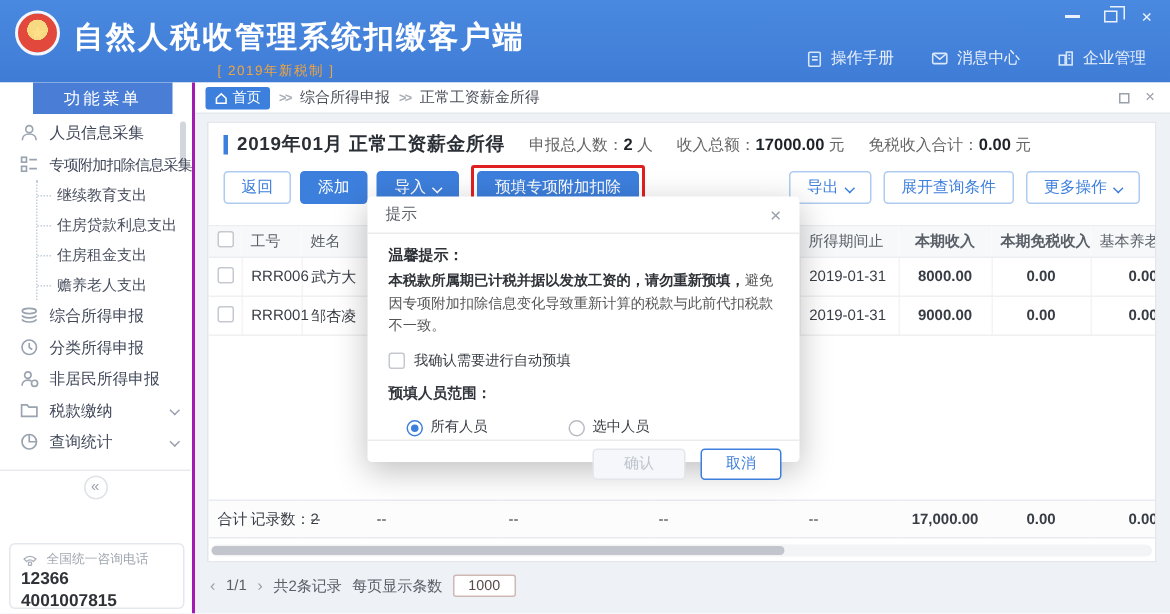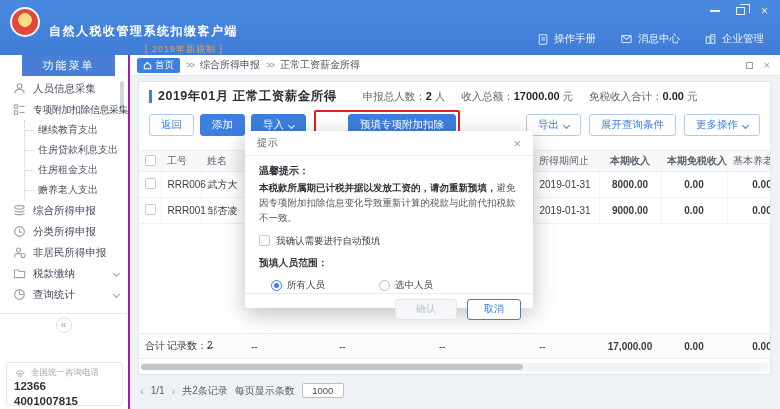--- a/index.html
+++ b/index.html
@@ -12,21 +12,21 @@
          background:linear-gradient(#4a89e0,#3f7cd6); }
   .win { position:absolute; top:6px; right:12px; display:flex; gap:16px; align-items:center; color:#eaf1fc; }
   .minico { display:inline-block; width:10px; border-top:2px solid #eaf1fc; }
   .maxico { position:relative; display:inline-block; width:9px; height:8px; border:1px solid #eaf1fc; }
   .maxico::before { content:""; position:absolute; top:-4px; left:3px; width:9px; height:8px;
                     border:1px solid #eaf1fc; border-bottom:none; border-left:none; }
   .xico { font-size:12px; line-height:10px; }
   .brand { position:absolute; left:10px; top:7px; display:flex; gap:9px; }
   .emblem { width:30px; height:30px; border-radius:50%; background:radial-gradient(circle at 50% 42%, #f6d981 0 34%, #e2493c 35% 100%);
             border:2px solid #f2f6fd; color:#ffe08a; font-size:12px; line-height:26px; text-align:center; }
-  .app-title { color:#fff; font-size:12px; font-weight:bold; letter-spacing:1.5px; margin-top:16px; }
+  .app-title { color:#fff; font-size:20px; font-weight:bold; letter-spacing:1.5px; margin-top:4px; }
   .app-sub { color:#f0a43e; font-size:9px; margin-top:3px; margin-left:96px; letter-spacing:1px; }
   .hlinks { position:absolute; right:16px; bottom:9px; display:flex; gap:24px; align-items:center;
             color:#eaf1fc; font-size:10.5px; }
   .hlink { display:flex; align-items:center; gap:5px; }
   .ic { display:inline-block; vertical-align:middle; }
   .ic svg { display:block; }
 
   
   .sb { position:absolute; left:0; top:55px; width:130px; bottom:0; background:#fff; border-right:2px solid #a21caf;padding-left:14px; }
   .sb-hd { margin:0 13px 0 8px; height:21px; background:#4a7ed6; color:#fff; font-size:11px;
@@ -62,26 +62,26 @@
   .crumb-sep { color:#a8adb5; font-size:8.5px; font-weight:bold; letter-spacing:-1px; }
   .crumb-ctrl { margin-left:auto; display:flex; gap:11px; align-items:center; padding-right:10px; color:#9aa0a8; }
   .sqico { display:inline-block; width:7px; height:7px; border:1px solid #9aa0a8; }
 
   
   .panel { position:absolute; left:138px; top:81px; width:633px; height:294px; background:#fff;
            border:1px solid #e3e6ea; display:flex; flex-direction:column; overflow:hidden; }
   .trow { display:flex; align-items:center; padding:6px 10px 0 10px; }
   .accent { width:3px; height:13px; background:#3d7fdd; margin-right:6px; }
   .ptitle { font-size:12.5px; font-weight:bold; color:#2b2f36; letter-spacing:0.5px; white-space:nowrap; }
-  .stats { margin-left:26px; display:flex; gap:16px; align-items:flex-end; font-size:10.5px; color:#666; white-space:nowrap; }
+  .stats { margin-left:16px; display:flex; gap:16px; align-items:flex-end; font-size:10.5px; color:#666; white-space:nowrap; }
   .stat b { color:#1f2328; font-size:11px; }
   .toolbar { display:flex; align-items:center; padding:5px 10px 6px 10px; }
   .btn { height:22px; border-radius:3px; font-size:10.5px; display:inline-flex; align-items:center;
          justify-content:center; gap:5px; padding:0 11px; white-space:nowrap; cursor:pointer; }
-  .btn-solid { background:#3d7fdd; border:1px solid #3d7fdd; color:#fff;margin-left:30px; }
+  .btn-solid { background:#3d7fdd; border:1px solid #3d7fdd; color:#fff; }
   .btn-line  { background:#fff; border:1px solid #aecbf0; color:#3d7fdd; }
   .gap6 { margin-left:6px; }
   .redbox { margin-left:8px; border:2px solid #e02020; border-radius:2px; padding:2px; }
   .tb-right { margin-left:auto; display:flex; gap:8px; }
 
   table { border-collapse:collapse; table-layout:fixed; width:658px; margin-top:4px; }
   table.sum { margin-top:0; }
   thead td { height:21px; background:#f7f8fa; border-top:1px solid #ebedf0; border-bottom:1px solid #ebedf0;
              font-size:10px; color:#5a6068; padding:0 6px; white-space:nowrap; overflow:hidden; }
   tbody td { height:26px; border-bottom:1px solid #f0f0f0; border-right:1px solid #f4f4f4;

